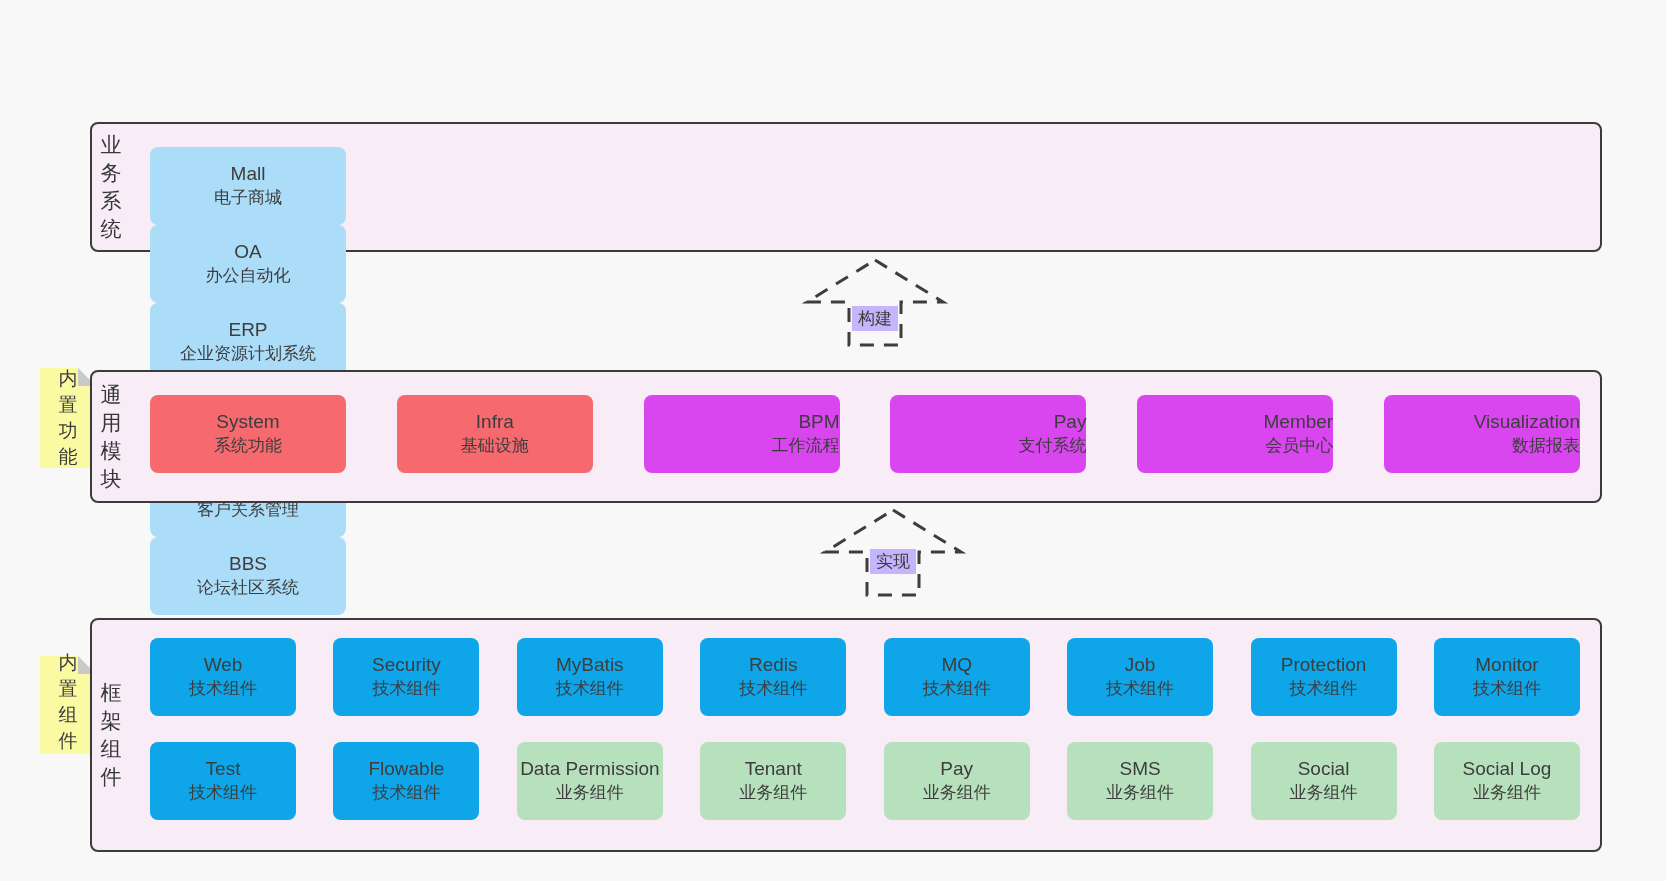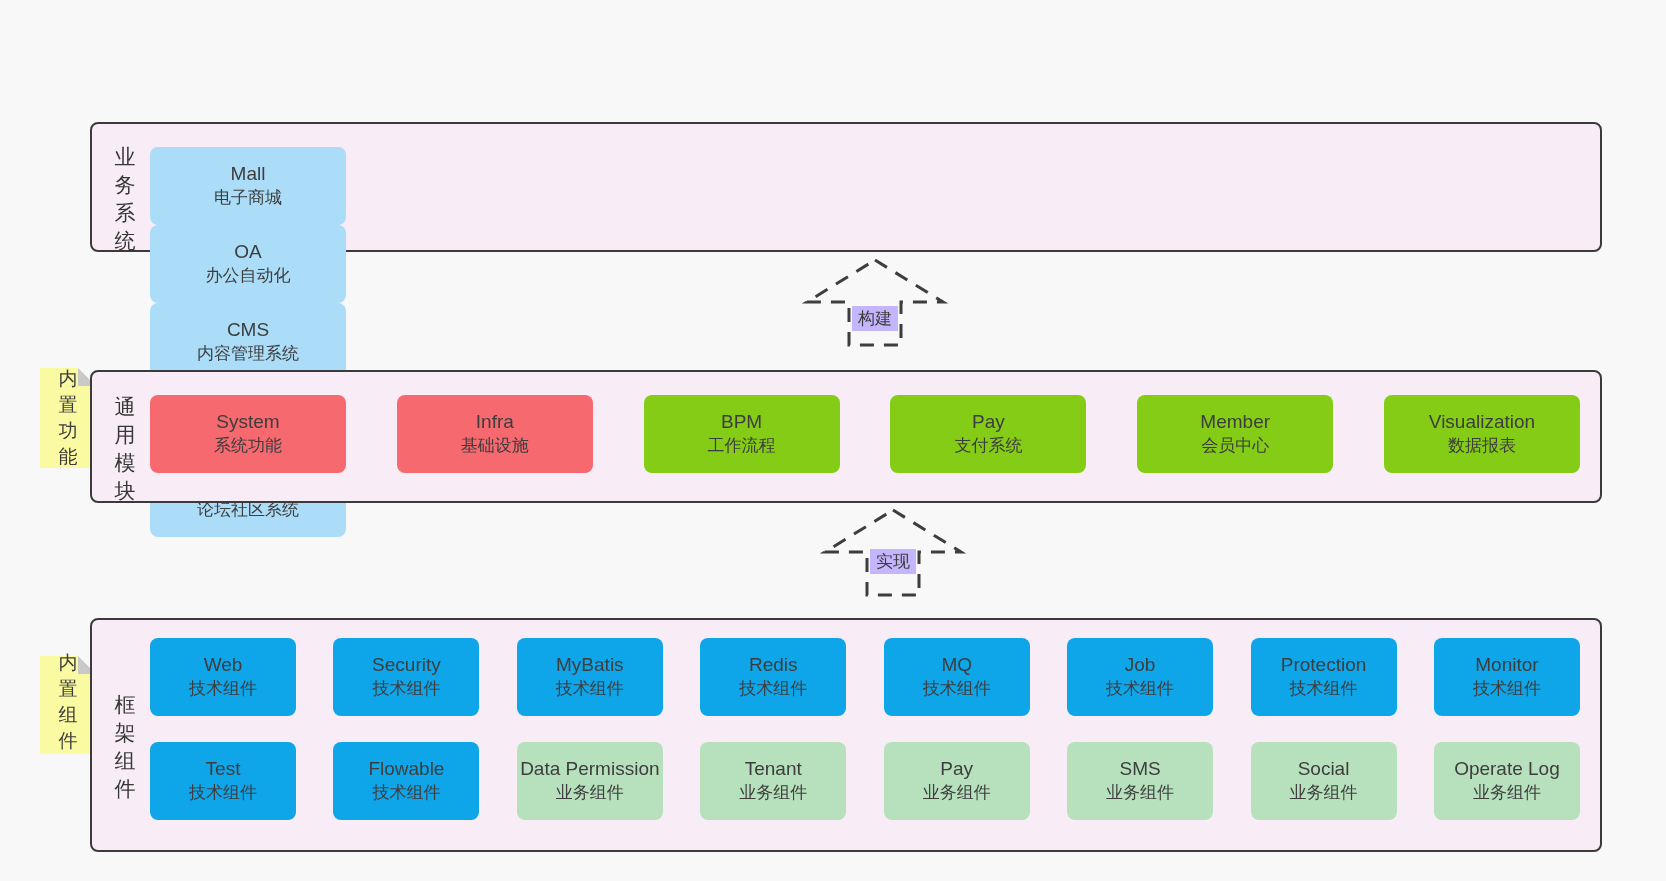--- a/index.html
+++ b/index.html
@@ -8,38 +8,38 @@
     background:#f8f8f8;color:#3d3d3d;
     font-family:"Liberation Sans","DejaVu Sans",sans-serif;
   }
   .panel{
     position:absolute;left:90px;width:1512px;box-sizing:border-box;
     background:#f8edf6;border:2px solid #3b3b3b;border-radius:8px;z-index:1;
   }
   #panel-1{top:122px;height:130px;}
   #panel-2{top:370px;height:133px;}
   #panel-3{top:618px;height:234px;}
-  .vtitle{position:absolute;left:18px;top:0;height:100%;width:30px;display:flex;align-items:center;justify-content:center;margin-top:12px;}
+  .vtitle{position:absolute;left:4px;top:0;height:100%;width:30px;display:flex;align-items:center;justify-content:center;}
   .vtitle span{display:block;width:24px;font-size:21px;line-height:28px;text-align:center;word-break:break-all;color:#373737;}
   .row{position:absolute;left:58px;right:20px;display:flex;justify-content:space-between;}
   #panel-1 .row{top:23px;flex-direction:column;}
   #panel-2 .row{top:23px;}
   #panel-3 .row1{top:18px;}
   #panel-3 .row2{top:122px;}
   .box{
     height:78px;border-radius:8px;display:flex;flex-direction:column;
     align-items:center;justify-content:center;text-align:center;
   }
   .w6 .box{width:196px;}
   .w8 .box{width:146px;}
   .box .name{font-size:19px;line-height:24px;}
   .box .sub{font-size:17px;line-height:24px;}
   .blue{background:#abdcf8;}
   .red{background:#f5696f;}
-  .pink{background:#84cc16;}
+  .pink{background:#d946ef;align-items:flex-end;}
   .green{background:#0ea5e9;}
   .green-light{background:#b7e1bd;}
   .note{
     position:absolute;left:40px;width:56px;background:#fafaa2;z-index:0;
     display:flex;align-items:center;justify-content:center;
   }
   #note-1{top:368px;height:100px;}
   #note-2{top:656px;height:98px;align-items:flex-end;}
   .note::before{
     content:"";position:absolute;top:0;right:0;border-style:solid;
@@ -74,20 +74,24 @@
   <div class="row w6">
     <div class="box blue">
       <div class="name">Mall</div>
       <div class="sub">电子商城</div>
     </div>
     <div class="box blue">
       <div class="name">OA</div>
       <div class="sub">办公自动化</div>
     </div>
     <div class="box blue">
+      <div class="name">ERP</div>
+      <div class="sub">企业资源计划系统</div>
+    </div>
+    <div class="box blue">
       <div class="name">CMS</div>
       <div class="sub">内容管理系统</div>
     </div>
     <div class="box blue">
       <div class="name">CRM</div>
       <div class="sub">客户关系管理</div>
     </div>
     <div class="box blue">
       <div class="name">BBS</div>
       <div class="sub">论坛社区系统</div>
@@ -198,17 +202,17 @@
     </div>
     <div class="box green-light">
       <div class="name">SMS</div>
       <div class="sub">业务组件</div>
     </div>
     <div class="box green-light">
       <div class="name">Social</div>
       <div class="sub">业务组件</div>
     </div>
     <div class="box green-light">
-      <div class="name">Operate Log</div>
+      <div class="name">Social Log</div>
       <div class="sub">业务组件</div>
     </div>
   </div>
 </section>
 
 </body></html>

